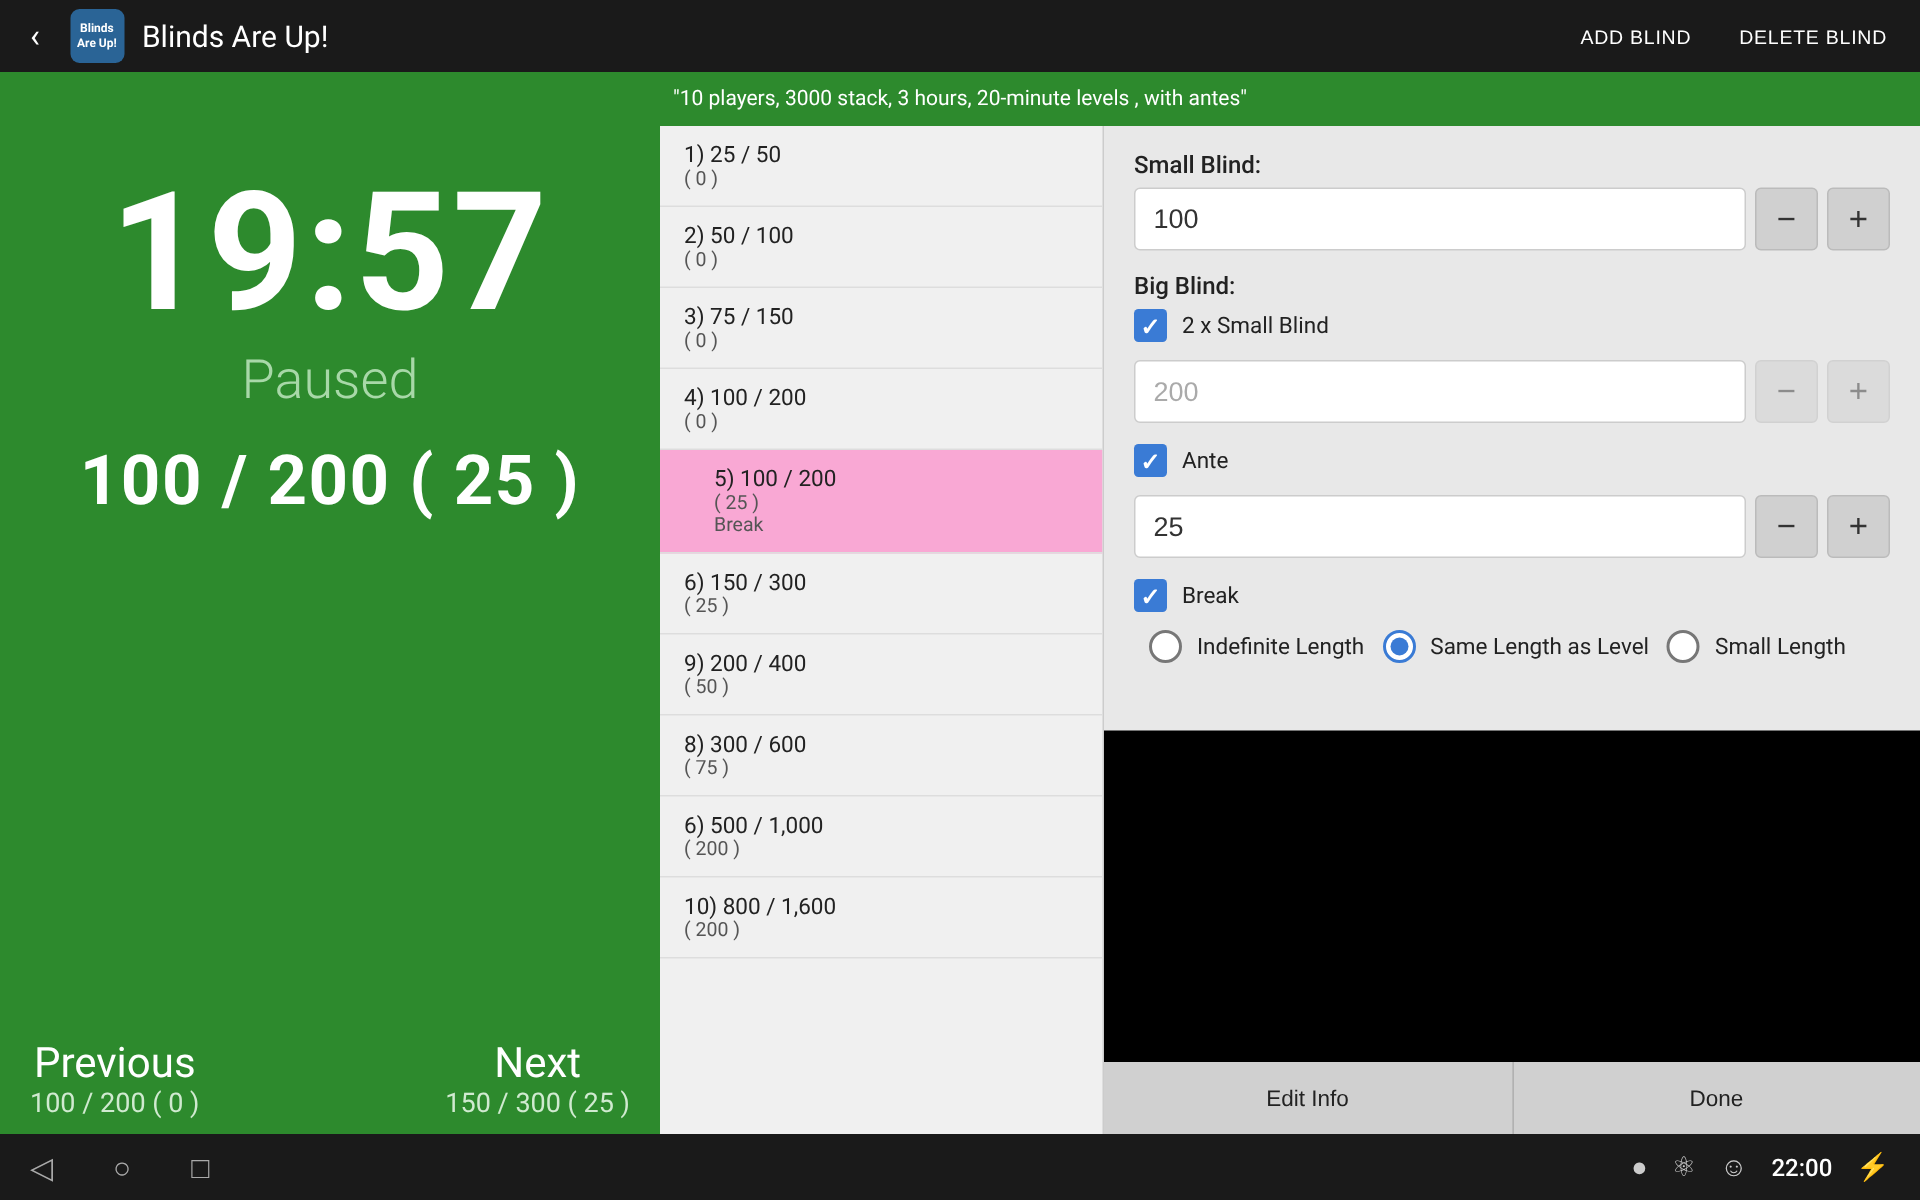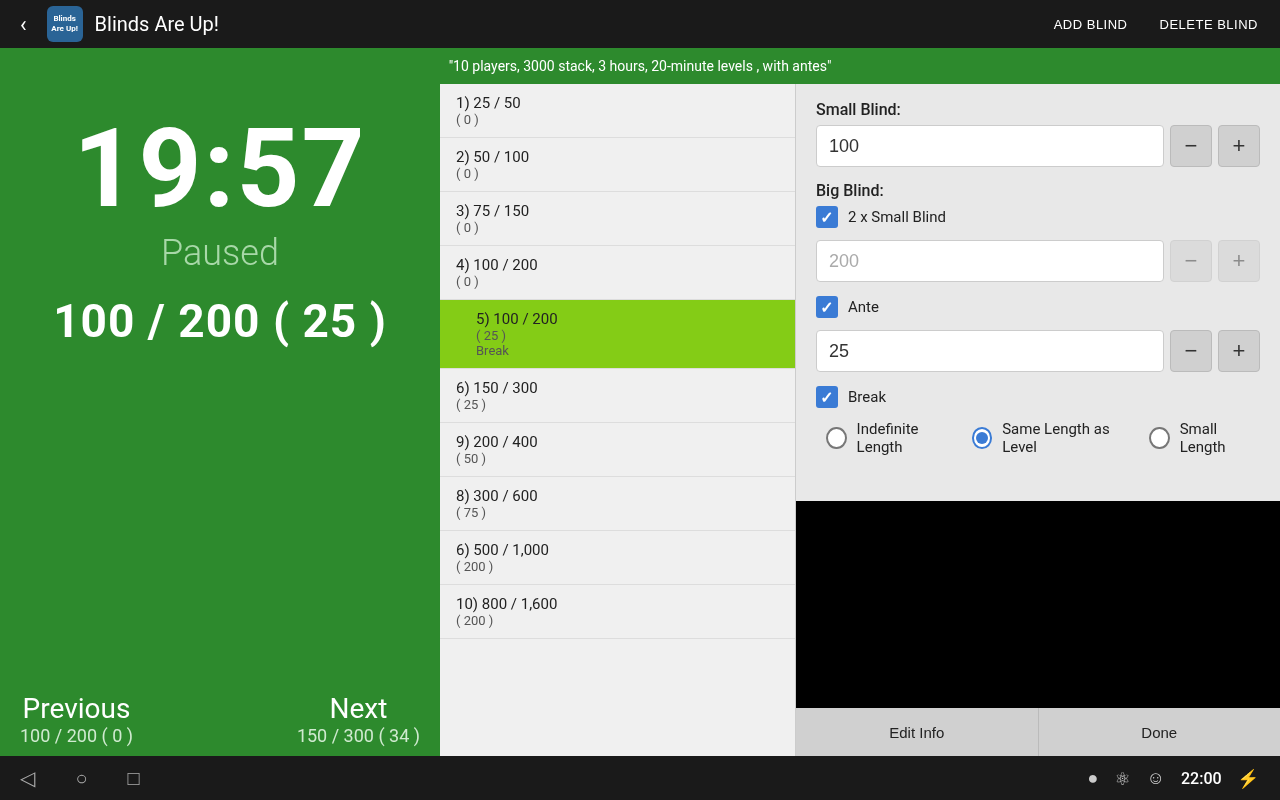--- a/index.html
+++ b/index.html
@@ -100,31 +100,31 @@
       font-size: 28px;
       font-weight: 400;
     }
     .prev-next-value {
       color: #d0ead0;
       font-size: 18px;
     }
 
     
     #blind-list-panel {
-      width: 356px;
+      width: 296px;
       background: #f0f0f0;
       overflow-y: auto;
       border-right: 1px solid #ccc;
     }
     .blind-item {
       padding: 10px 16px;
       border-bottom: 1px solid #ddd;
       cursor: pointer;
     }
-    .blind-item.selected { background: #84cc16; padding-left: 36px; }
+    .blind-item.selected { background: #f9a8d4; padding-left: 36px; }
     .blind-item-title {
       font-size: 15px;
       color: #222;
       font-weight: 400;
     }
     .blind-item-sub {
       font-size: 13px;
       color: #555;
     }
 
@@ -339,21 +339,21 @@
       <div id="timer-display">19:57</div>
       <div id="paused-label">Paused</div>
       <div id="current-blind">100 / 200  ( 25 )</div>
       <div id="prev-next-section">
         <div class="prev-next-block">
           <span class="prev-next-title">Previous</span>
           <span class="prev-next-value">100 / 200  ( 0 )</span>
         </div>
         <div class="prev-next-block">
           <span class="prev-next-title">Next</span>
-          <span class="prev-next-value">150 / 300  ( 34 )</span>
+          <span class="prev-next-value">150 / 300  ( 25 )</span>
         </div>
       </div>
     </div>
 
     <div id="blind-list-panel">
 
     <div class="blind-item">
           <div class="blind-item-title">1) 25 / 50</div>
           <div class="blind-item-sub">( 0 )</div>
         </div>

